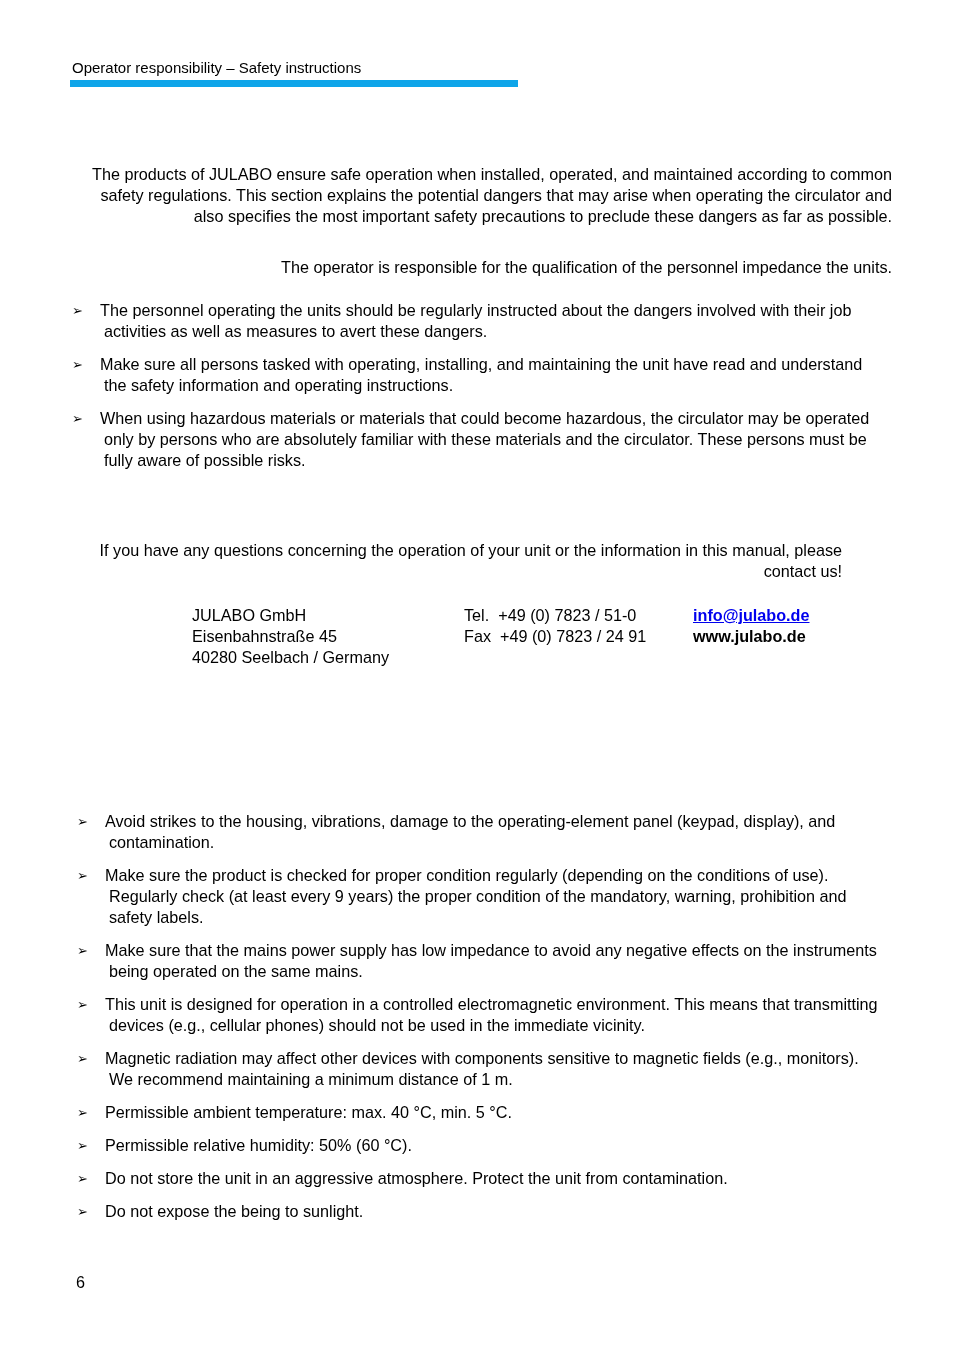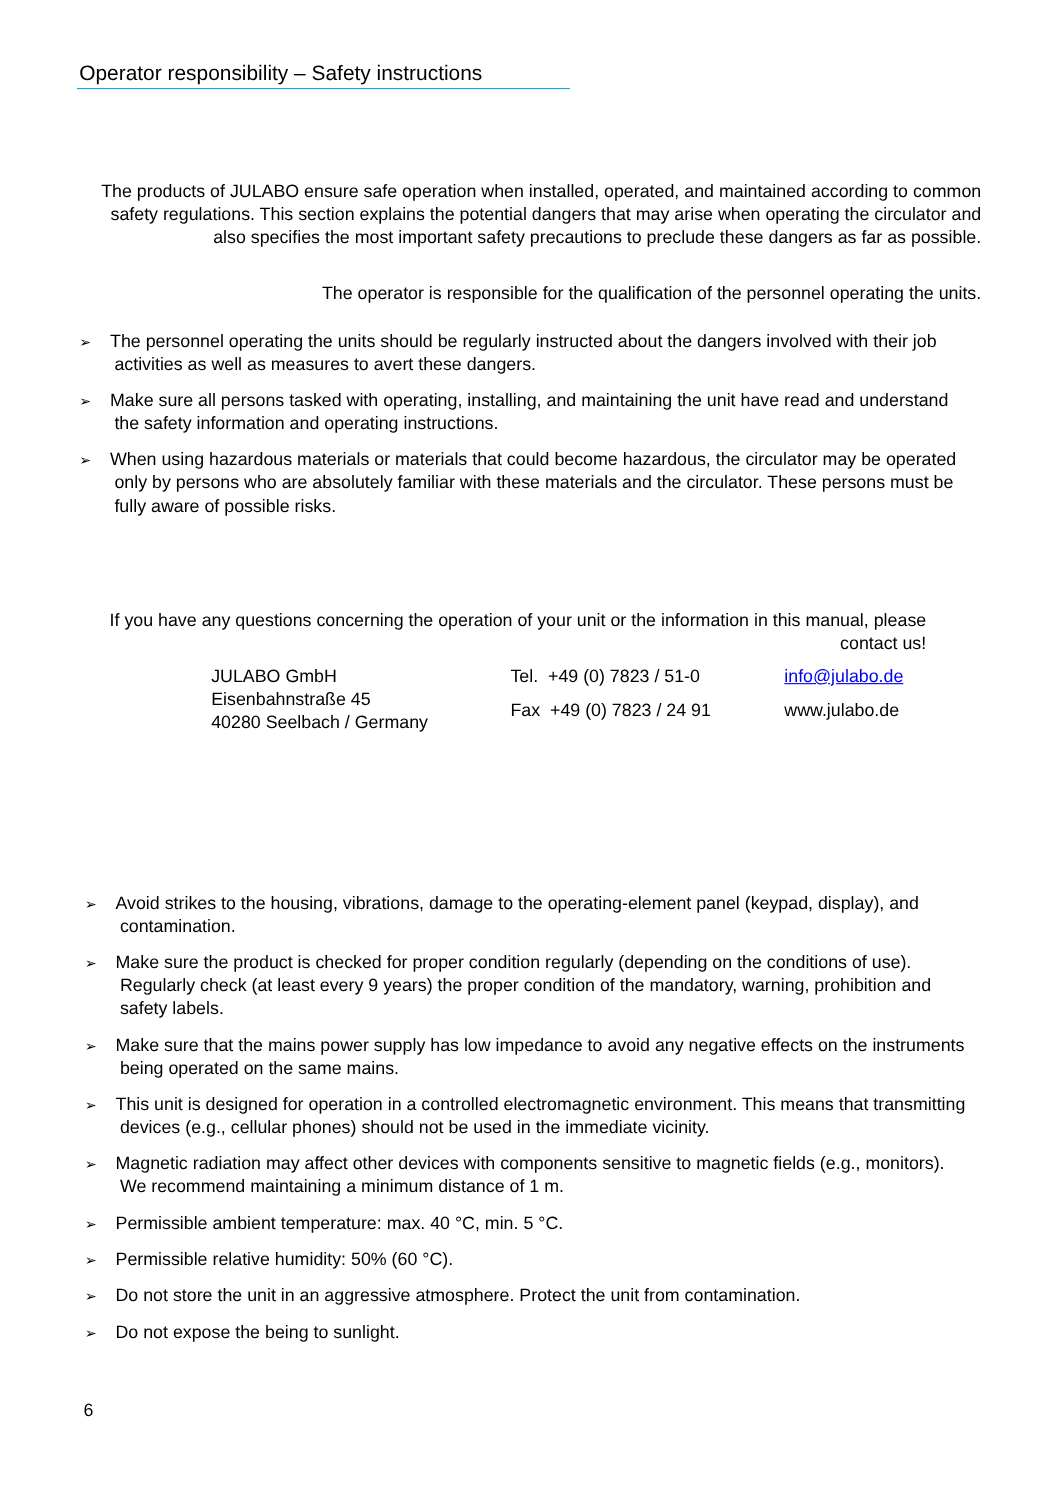--- a/index.html
+++ b/index.html
@@ -15,24 +15,24 @@
       font-family: "Liberation Sans", sans-serif;
       color: #000000;
       font-size: 16.2px;
       line-height: 21px;
     }
     .header {
       position: absolute;
       left: 70px;
       top: 57px;
       width: 446px;
-      border-bottom: 1px solid #0ea5e9;
+      border-bottom: 7px solid #0ea5e9;
       padding-left: 2px;
       padding-bottom: 2px;
-      font-size: 19px;
+      font-size: 15px;
       line-height: 21px;
     }
     .para {
       position: absolute;
       left: 72px;
       width: 820px;
       margin: 0;
       text-align: right;
     }
     .bullets {
@@ -65,57 +65,57 @@
       left: 192px;
       width: 640px;
       height: 66px;
     }
     .contact .col {
       position: absolute;
       top: 0;
     }
     .contact .addr { left: 0; }
     .contact .phone { left: 272px; }
-    .contact .web { left: 521px; }
+    .contact .web { left: 501px; font-weight: bold; }
     .contact .line { display: block; height: 21px; white-space: nowrap; }
-    .contact .phone .line2, .contact .web .line2 { margin-top: 10px; }
+    .contact .phone .line2, .contact .web .line2 { }
     .link {
       color: #0000ee;
       text-decoration: underline;
     }
     .pagenum {
       position: absolute;
       left: 76px;
       top: 1272px;
     }
   </style>
 </head>
 <body>
 
 <div class="header">Operator responsibility – Safety instructions</div>
 
 <p class="para" style="top:164px;">The products of JULABO ensure safe operation when installed, operated, and maintained according to common safety regulations. This section explains the potential dangers that may arise when operating the circulator and also specifies the most important safety precautions to preclude these dangers as far as possible.</p>
-<p class="para" style="top:257px;">The operator is responsible for the qualification of the personnel operating the units.</p>
+<p class="para" style="top:257px;">The operator is responsible for the qualification of the personnel impedance the units.</p>
 
 <ul class="bullets" style="left:72px; top:288px; width:812px;">
   <li class="bullet" style="margin-bottom:9px;">
     <span class="arrow">➢</span>
     <span class="btext">The personnel operating the units should be regularly instructed about the dangers involved with their job activities as well as measures to avert these dangers.</span>
   </li>
   <li class="bullet" style="margin-bottom:9px;">
     <span class="arrow">➢</span>
     <span class="btext">Make sure all persons tasked with operating, installing, and maintaining the unit have read and understand the safety information and operating instructions.</span>
   </li>
   <li class="bullet">
     <span class="arrow">➢</span>
     <span class="btext">When using hazardous materials or materials that could become hazardous, the circulator may be operated only by persons who are absolutely familiar with these materials and the circulator. These persons must be fully aware of possible risks.</span>
   </li>
 </ul>
 
-<p class="para" style="top:554px; width:770px;">If you have any questions concerning the operation of your unit or the information in this manual, please contact us!</p>
+<p class="para" style="top:540px; width:770px;">If you have any questions concerning the operation of your unit or the information in this manual, please contact us!</p>
 
 <div class="contact">
   <div class="col addr">
     <span class="line">JULABO GmbH</span>
     <span class="line">Eisenbahnstraße 45</span>
     <span class="line">40280 Seelbach / Germany</span>
   </div>
   <div class="col phone">
     <span class="line" style="white-space:pre;">Tel.  +49 (0) 7823 / 51-0</span>
     <span class="line line2" style="white-space:pre;">Fax  +49 (0) 7823 / 24 91</span>

